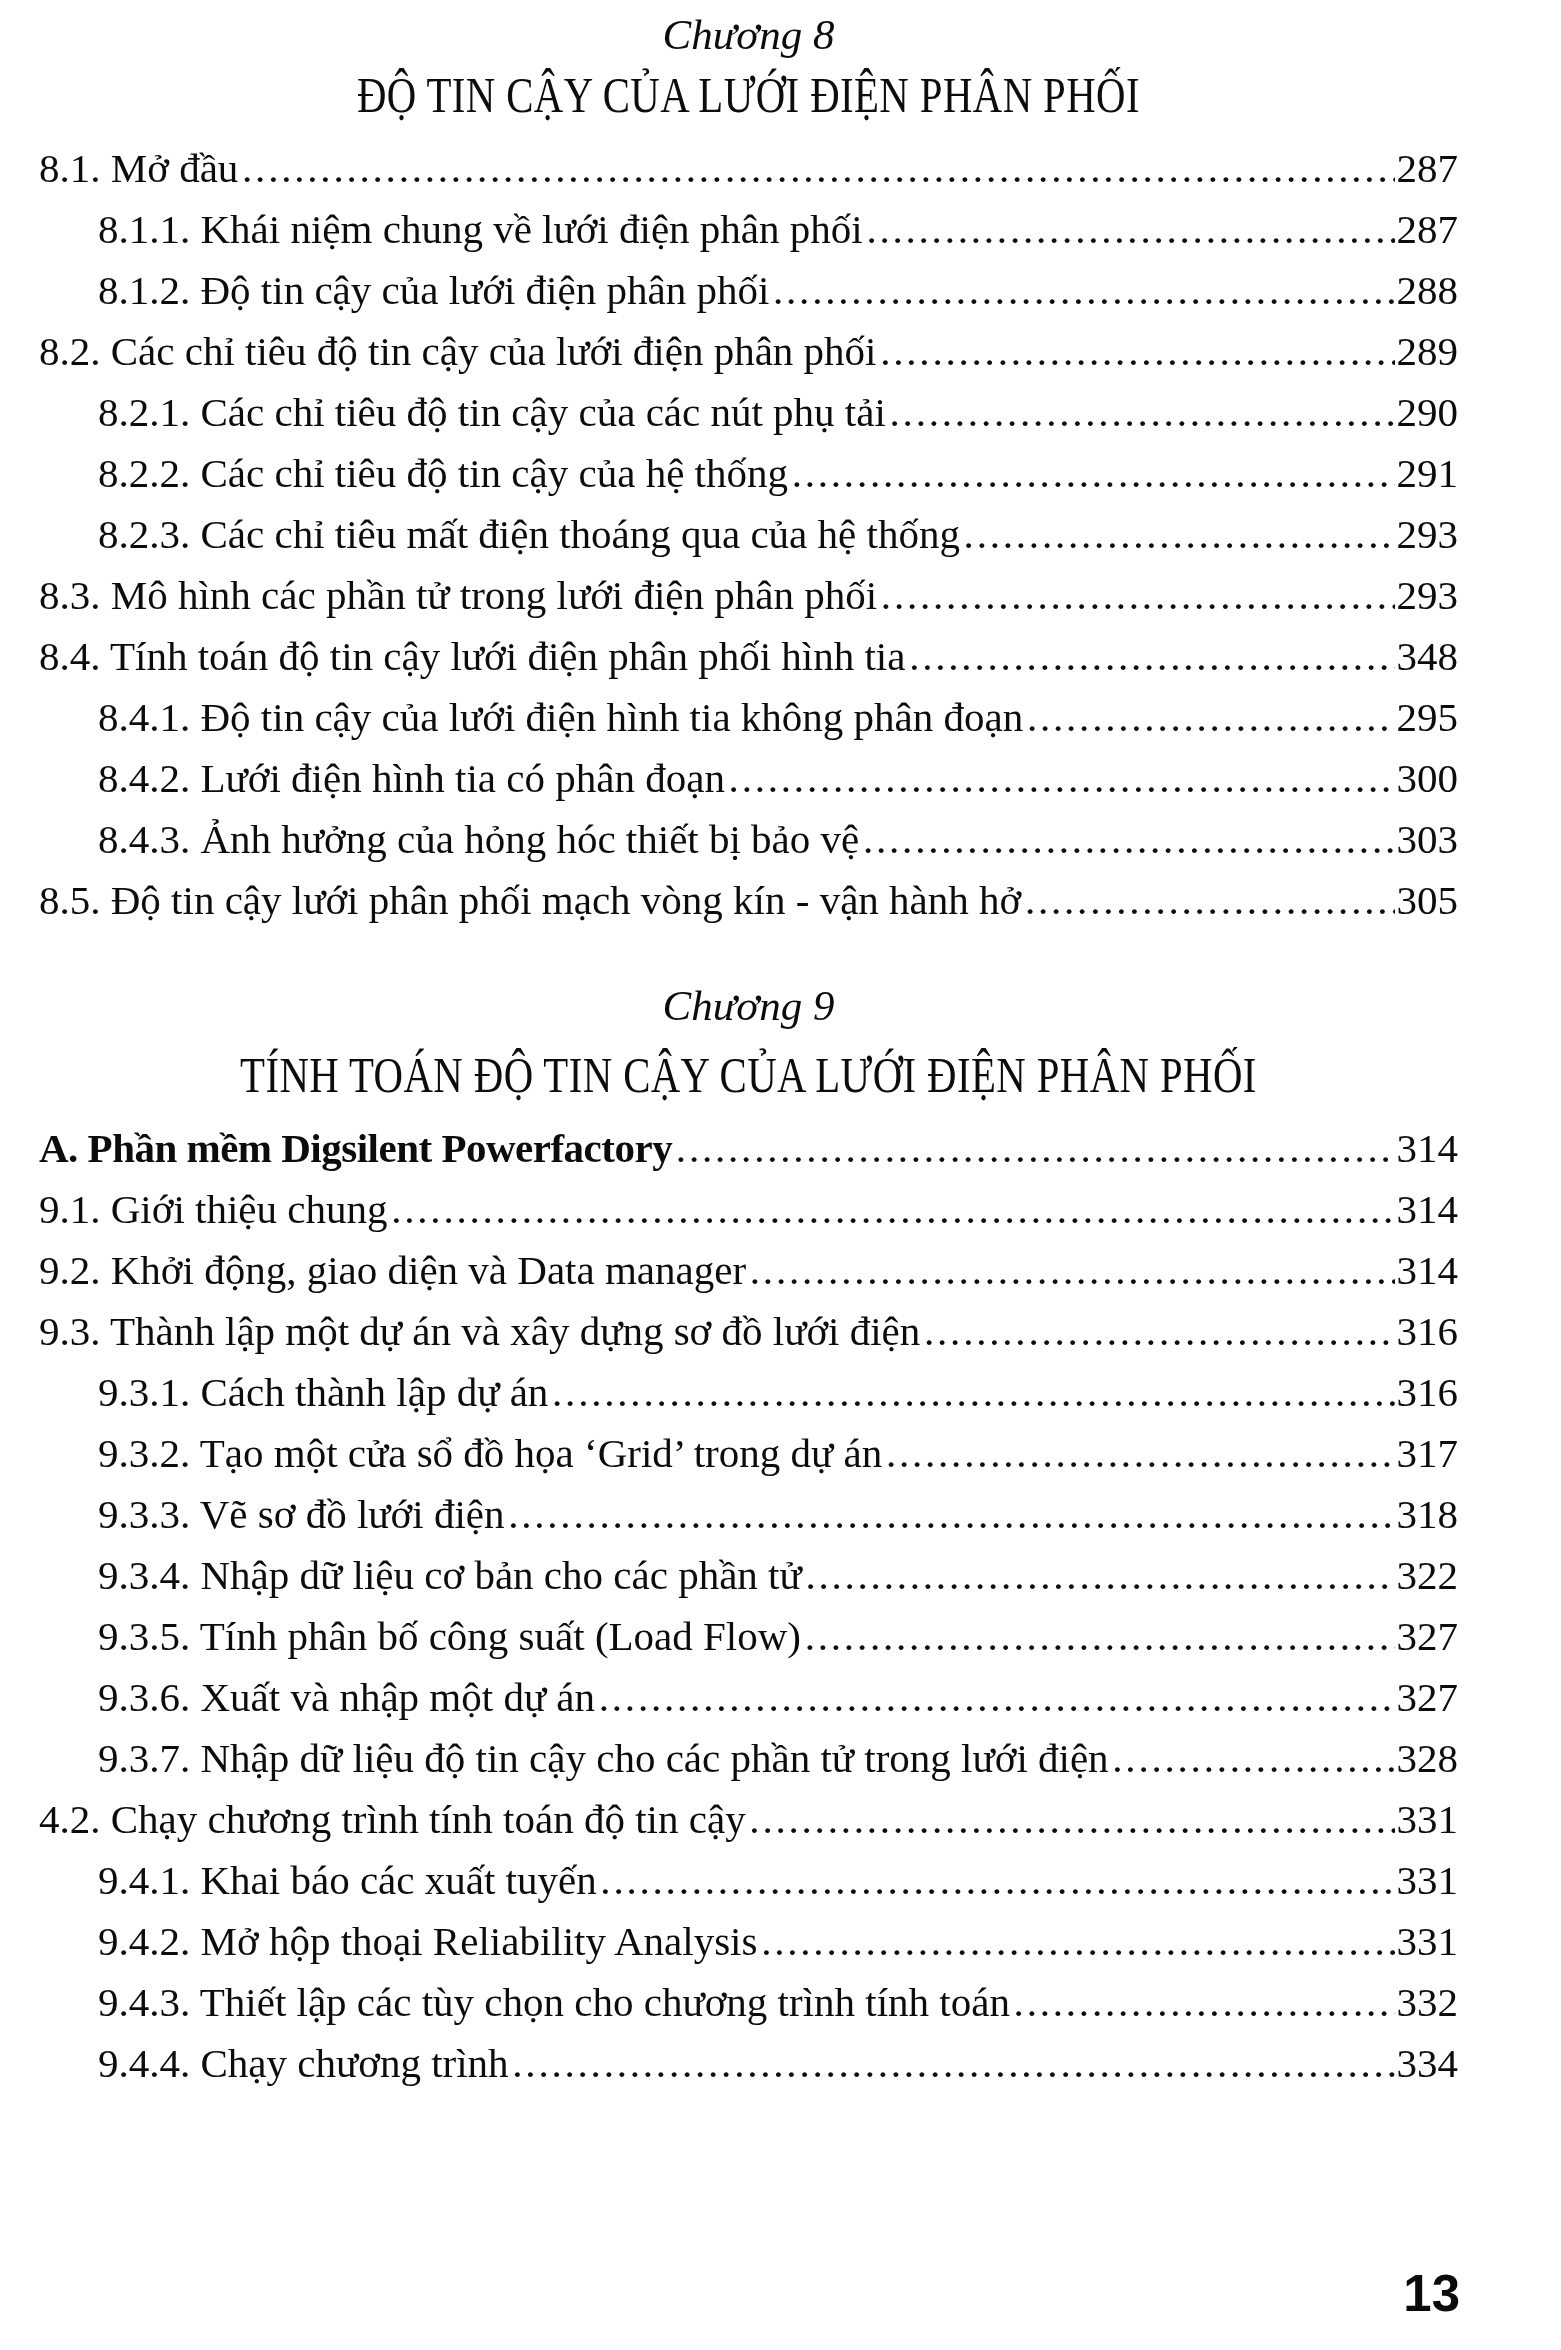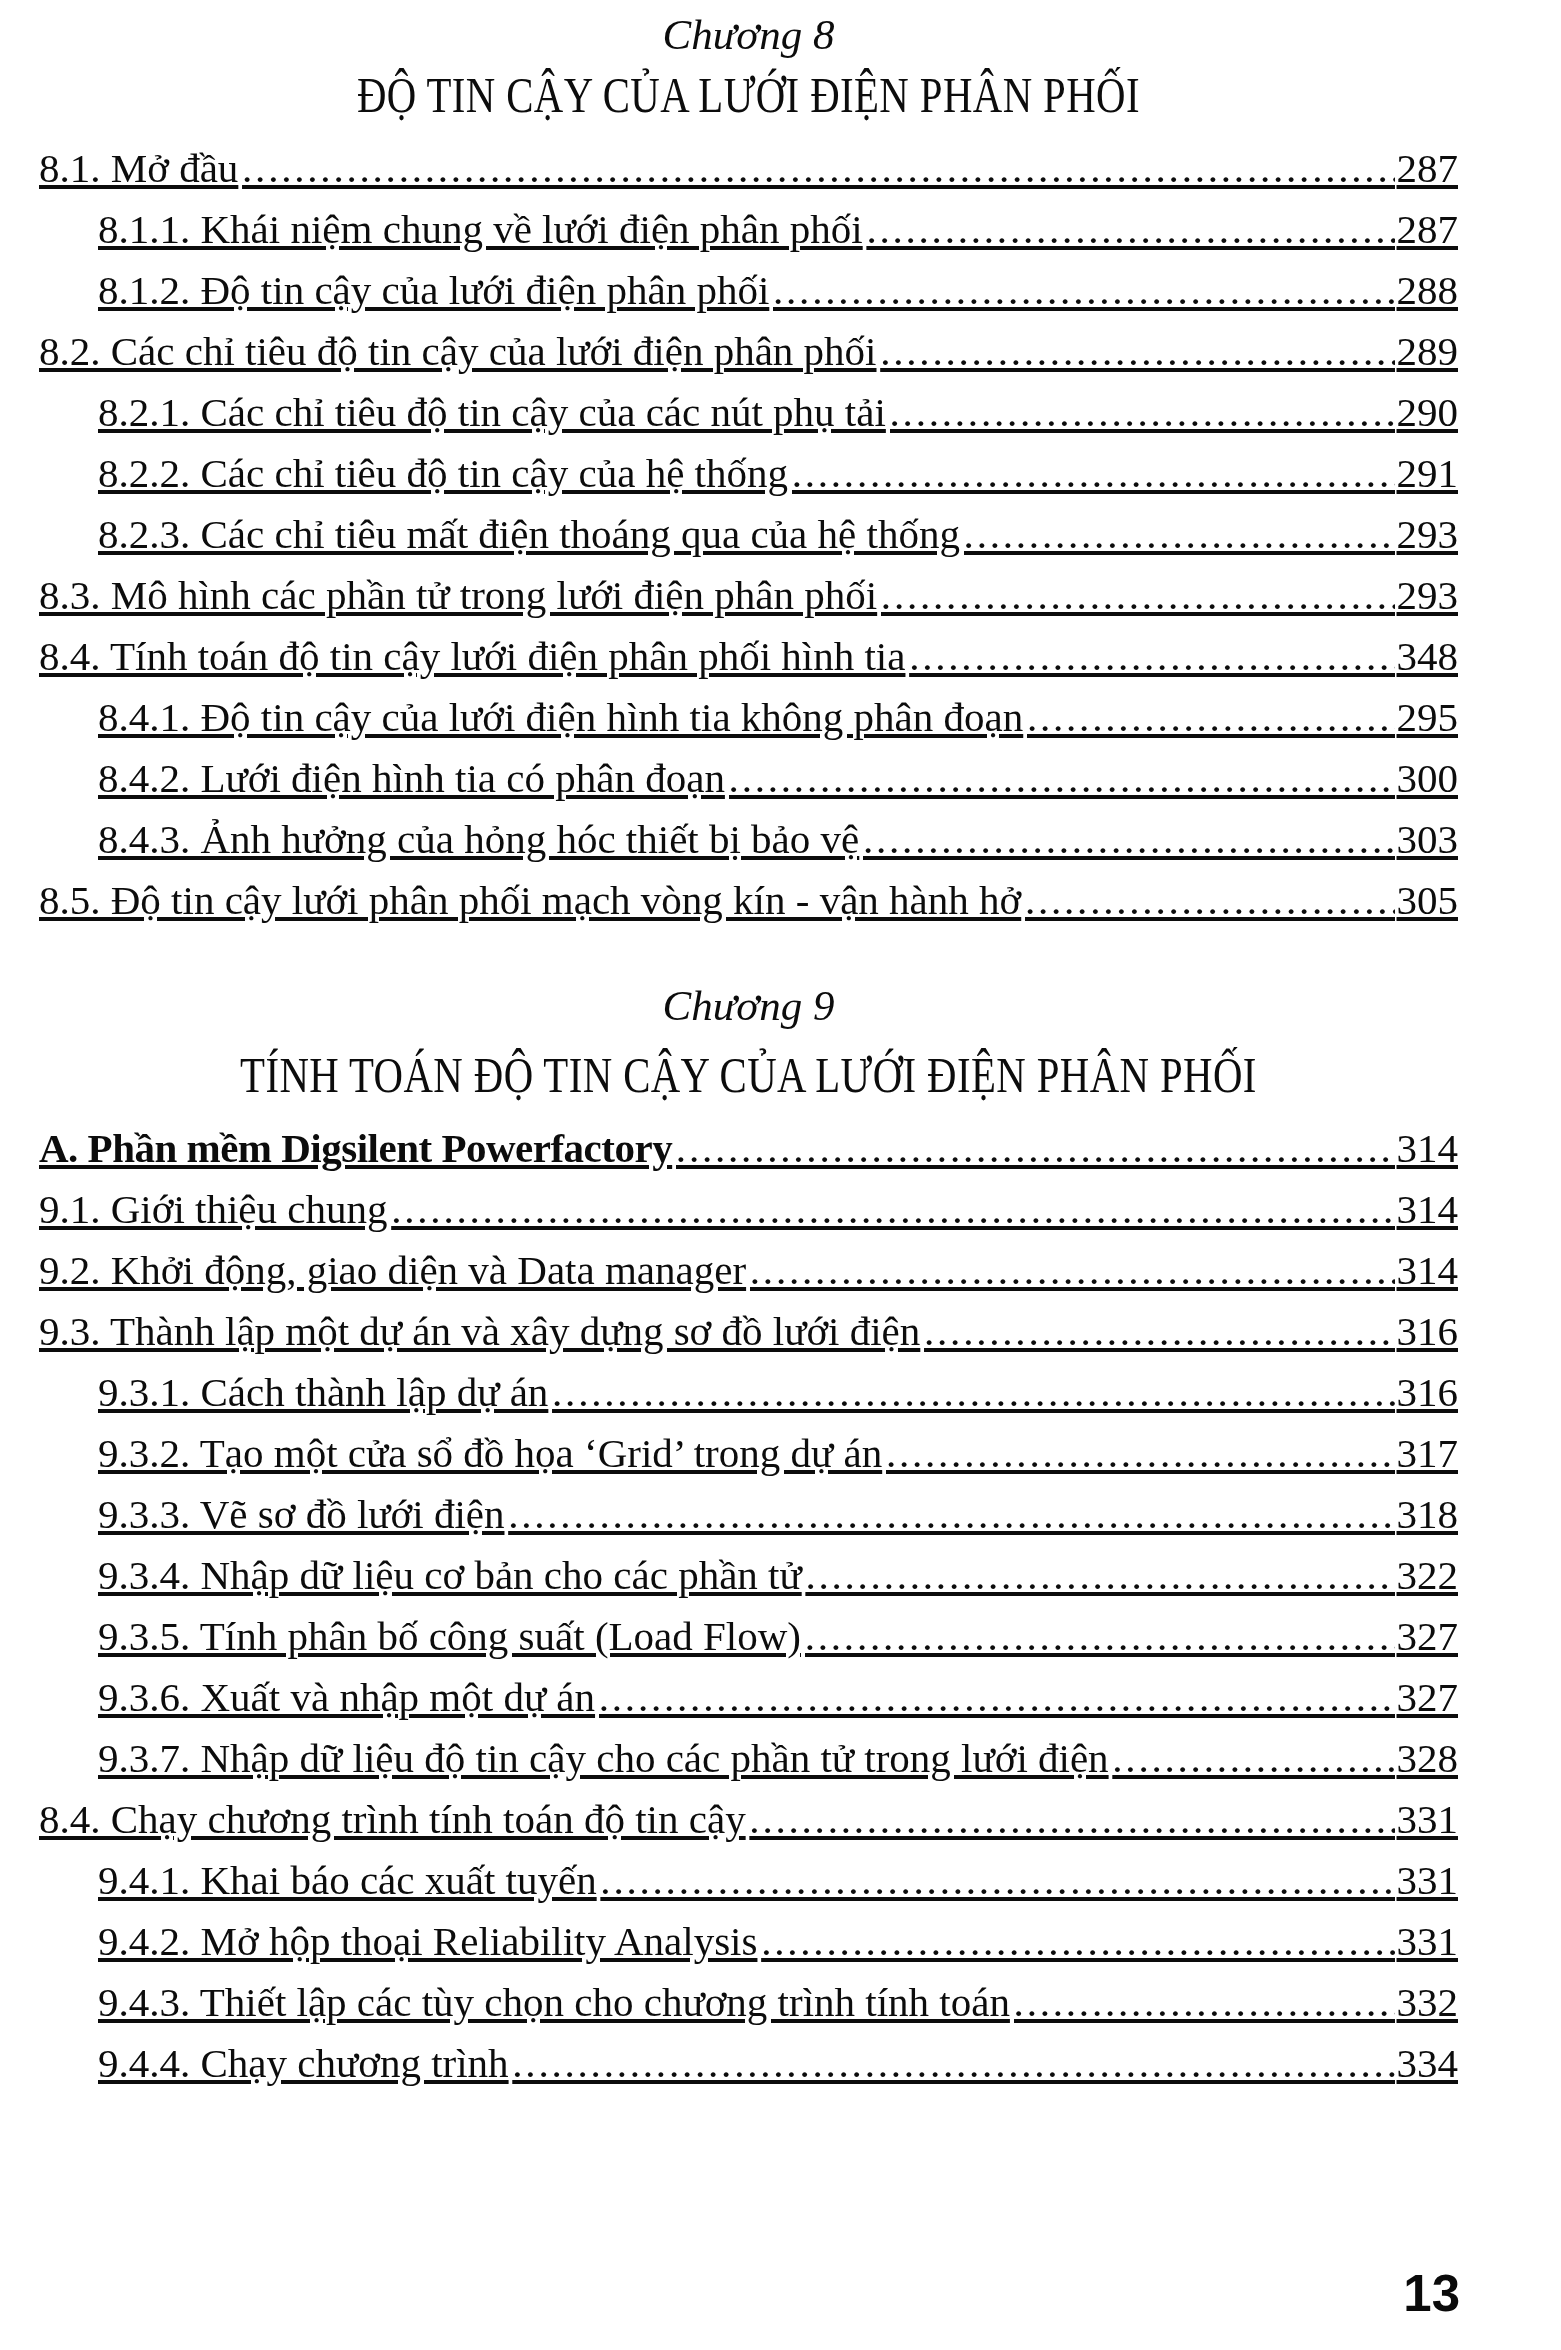--- a/index.html
+++ b/index.html
@@ -38,21 +38,20 @@
     transform-origin: 50% 50%;
     white-space: nowrap;
     letter-spacing: 0.5px;
   }
   .toc { margin-top: 11px; }
   .toc-row {
     display: flex;
     align-items: baseline;
     font-size: 41px;
     line-height: 61px;
-    text-decoration: underline;
   }
   .toc-row.lvl2 { padding-left: 59px; }
   .toc-row.bold .t { font-weight: bold; letter-spacing: -0.5px; }
   .toc-row .t { white-space: nowrap; }
   .toc-row .dots {
     flex: 1 1 auto;
     overflow: hidden;
     white-space: nowrap;
     margin: 0 1.8px 0 3.7px;
     min-width: 27.5px;
@@ -213,21 +212,21 @@
           <span class="t">9.3.6. Xuất và nhập một dự án</span>
           <span class="dots"></span>
           <span class="pg">327</span>
         </div>
         <div class="toc-row lvl2">
           <span class="t">9.3.7. Nhập dữ liệu độ tin cậy cho các phần tử trong lưới điện</span>
           <span class="dots"></span>
           <span class="pg">328</span>
         </div>
         <div class="toc-row">
-          <span class="t">8.4. Chạy chương trình tính toán độ tin cậy</span>
+          <span class="t">4.2. Chạy chương trình tính toán độ tin cậy</span>
           <span class="dots"></span>
           <span class="pg">331</span>
         </div>
         <div class="toc-row lvl2">
           <span class="t">9.4.1. Khai báo các xuất tuyến</span>
           <span class="dots"></span>
           <span class="pg">331</span>
         </div>
         <div class="toc-row lvl2">
           <span class="t">9.4.2. Mở hộp thoại Reliability Analysis</span>

